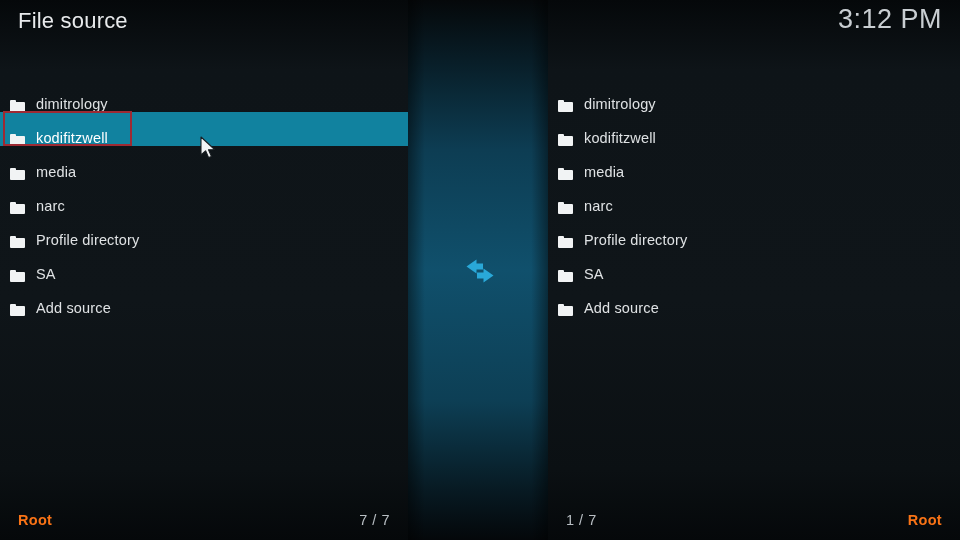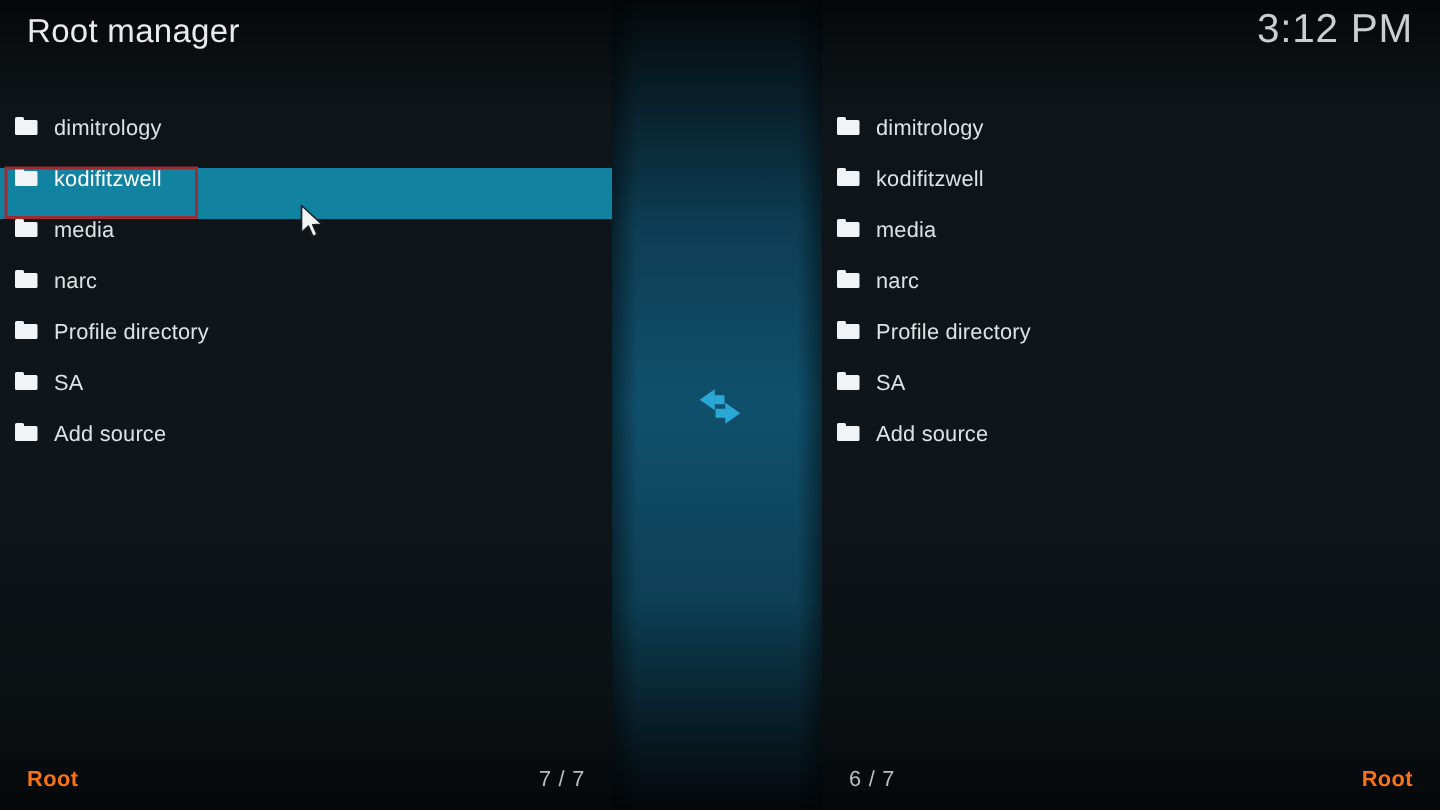--- a/index.html
+++ b/index.html
@@ -88,21 +88,21 @@
     top:78px;
     z-index:4;
   }
   #left-list  { left:0;   width:408px; }
   #right-list { left:548px; width:412px; }
 
   .file-row {
     position:relative;
     height:34px;
     display:flex;
-    align-items:flex-start;
+    align-items:flex-end;
   }
   #left-list  .file-row { padding-left:10px; }
   #right-list .file-row { padding-left:10px; }
 
   .file-row.selected {
     background:#11829f;
   }
 
   .folder-icon {
     flex:0 0 auto;
@@ -195,21 +195,21 @@
   <div id="center-strip"></div>
 
   <div id="swap-icon">
     <svg viewBox="0 0 42 30" width="42" height="30" aria-hidden="true">
       <path d="M17.5 3.5 L7.5 10.5 L17.5 17.5 L17.5 13.5 L24 13.5 L24 7.5 L17.5 7.5 Z" fill="#29a8d8"></path>
       <path d="M24.5 12.5 L34.5 19.5 L24.5 26.5 L24.5 22.5 L18 22.5 L18 16.5 L24.5 16.5 Z" fill="#29a8d8"></path>
     </svg>
   </div>
 
   <div id="header">
-    <div id="page-title">Root manager</div>
+    <div id="page-title">File source</div>
     <div id="clock">3:12 PM</div>
   </div>
 
   <div class="file-list" id="left-list">
       <div class="file-row">
         <span class="folder-icon">
           <span class="tab"></span>
           <span class="body"></span>
         </span>
         <span class="file-label">dimitrology</span>
@@ -309,21 +309,21 @@
         <span class="file-label">Add source</span>
       </div>
     </div>
 
   <div class="footer" id="left-footer">
     <span class="footer-path">Root</span>
     <span class="footer-count">7 / 7</span>
   </div>
 
   <div class="footer" id="right-footer">
-    <span class="footer-count">6 / 7</span>
+    <span class="footer-count">1 / 7</span>
     <span class="footer-path">Root</span>
   </div>
 
   <div id="annotation-box"></div>
 
   <div id="cursor" style="left: 200px; top: 136px;">
     <svg viewBox="0 0 18 26" width="18" height="26" aria-hidden="true">
       <path d="M1 1 L1 19 L5.6 14.8 L8.6 21.6 L11.4 20.4 L8.5 13.8 L14.6 13.5 Z" fill="#f2f4f5" stroke="#1a1f23" stroke-width="1.1" stroke-linejoin="round"></path>
     </svg>
   </div>

